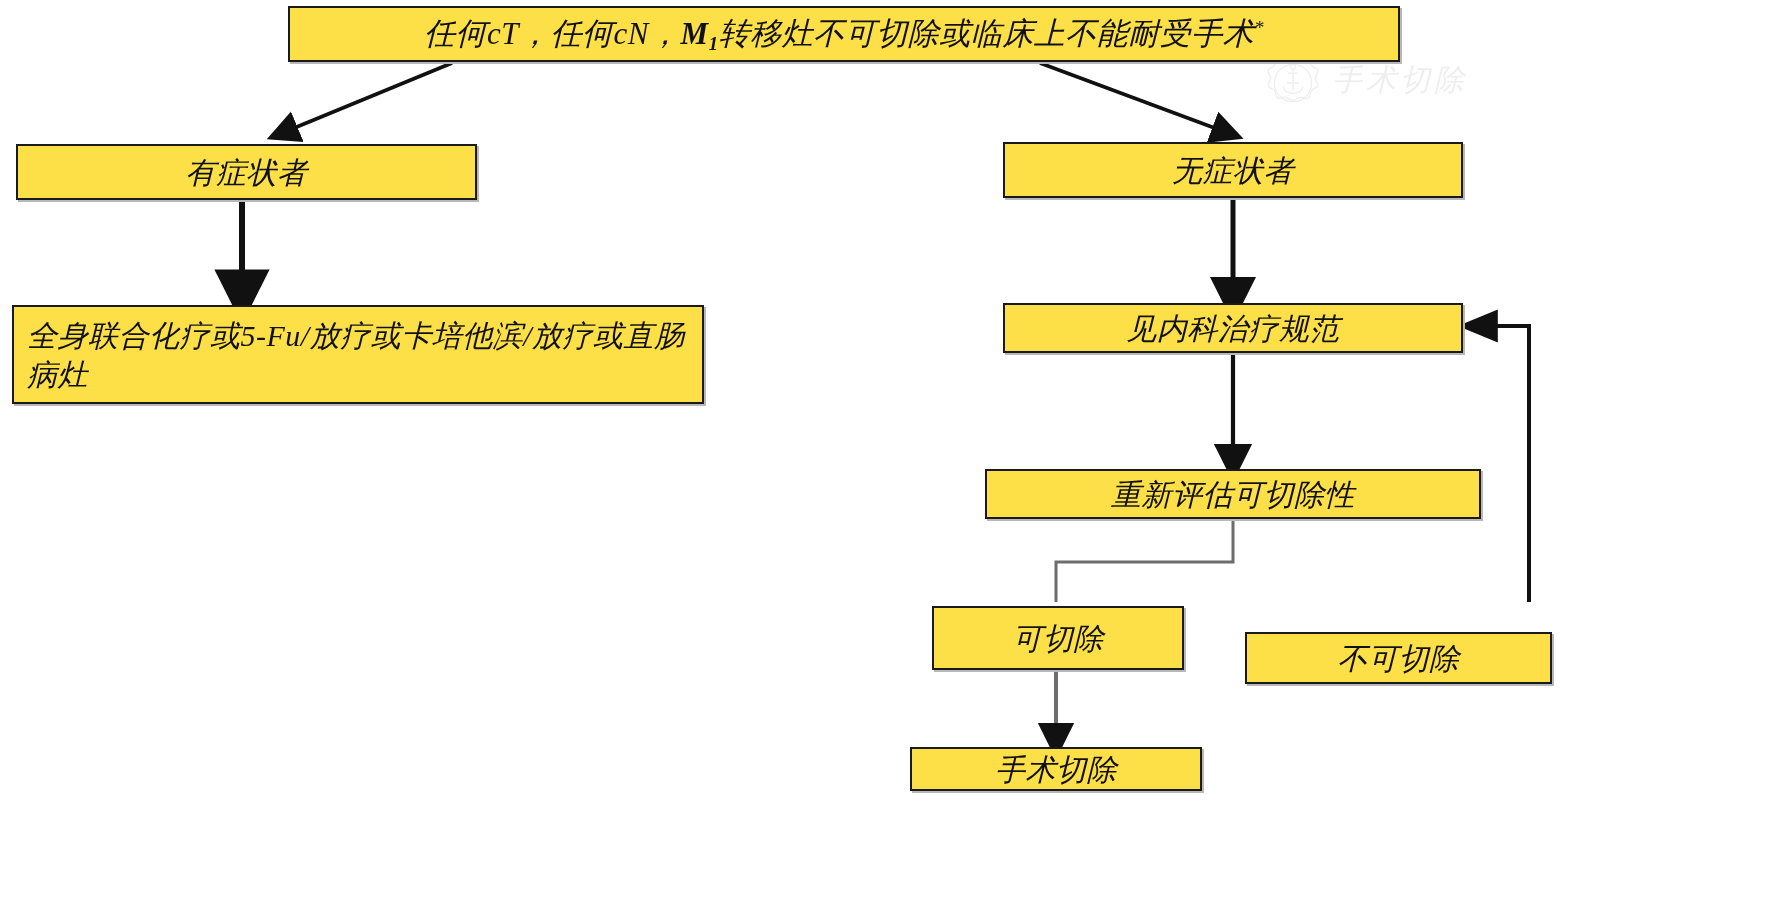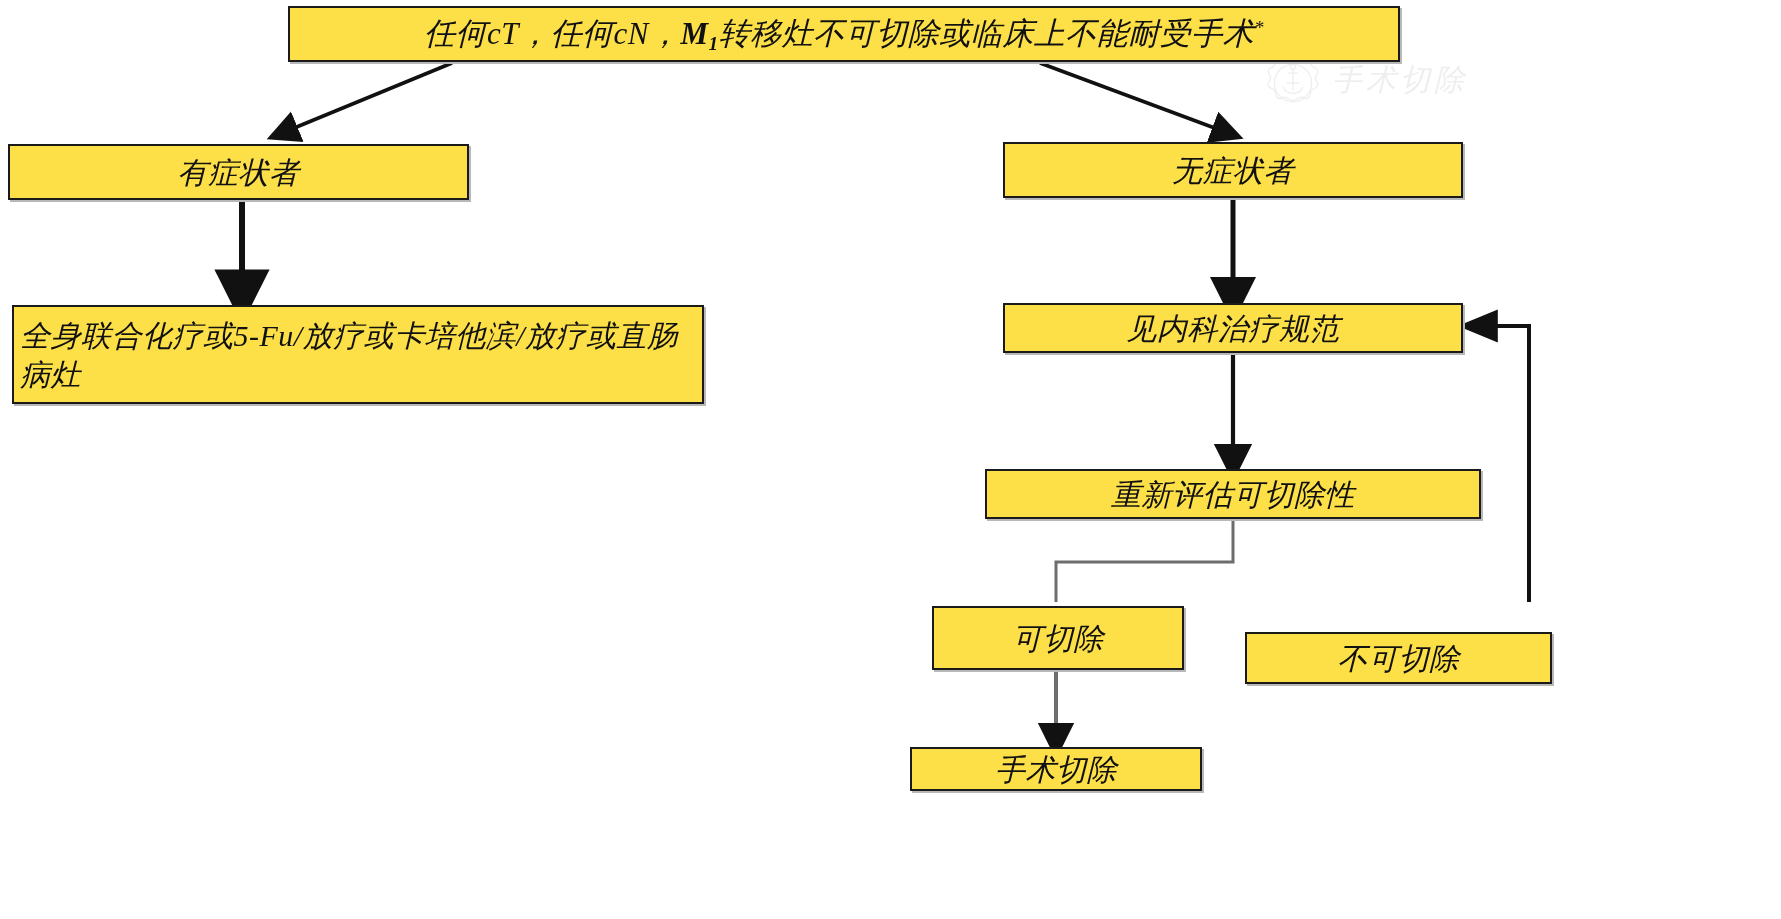--- a/index.html
+++ b/index.html
@@ -33,21 +33,21 @@
     display:block;
     width:100%;
     text-align:center;
     line-height:1.30;
     letter-spacing:.5px;
     white-space:nowrap;
   }
   .node.multiline .txt{
     text-align:left;
     white-space:normal;
-    padding:0 6px;
+    padding:0 13px;
   }
   .node.multiline .txt .ln{display:block;}
 
   .f30{font-size:30px;}
   .f31{font-size:31px;}
 
   sub{font-size:.62em;vertical-align:baseline;position:relative;top:.30em;}
   sup{font-size:.60em;vertical-align:baseline;position:relative;top:-.55em;}
   .lat{font-family:"Liberation Serif","DejaVu Serif",serif;font-weight:700;}
 
@@ -130,21 +130,21 @@
 
     <polyline points="1529,602 1529,326 1477,326" fill="none" stroke="#111111" stroke-width="4" marker-end="url(#arrowThin)"></polyline>
   </svg>
 
   <div class="node f31" style="left:288px;top:6px;width:1112px;height:56px;">
     <span class="txt">
       <span>任何cT，任何cN，</span><span class="lat">M</span><sub class="lat">1</sub><span>转移灶不可切除或临床上不能耐受手术</span><sup>*</sup>
     </span>
   </div>
 
-  <div class="node f30" style="left:8px;top:144px;width:461px;height:56px;">
+  <div class="node f30" style="left:16px;top:144px;width:461px;height:56px;">
     <span class="txt">有症状者</span>
   </div>
 
   <div class="node f30" style="left:1003px;top:142px;width:460px;height:56px;justify-content:flex-end;">
     <span class="txt">无症状者</span>
   </div>
 
   <div class="node multiline f30" style="left:12px;top:305px;width:692px;height:99px;">
     <span class="txt">
       <span class="ln">全身联合化疗或5-Fu/放疗或卡培他滨/放疗或直肠病灶</span>

